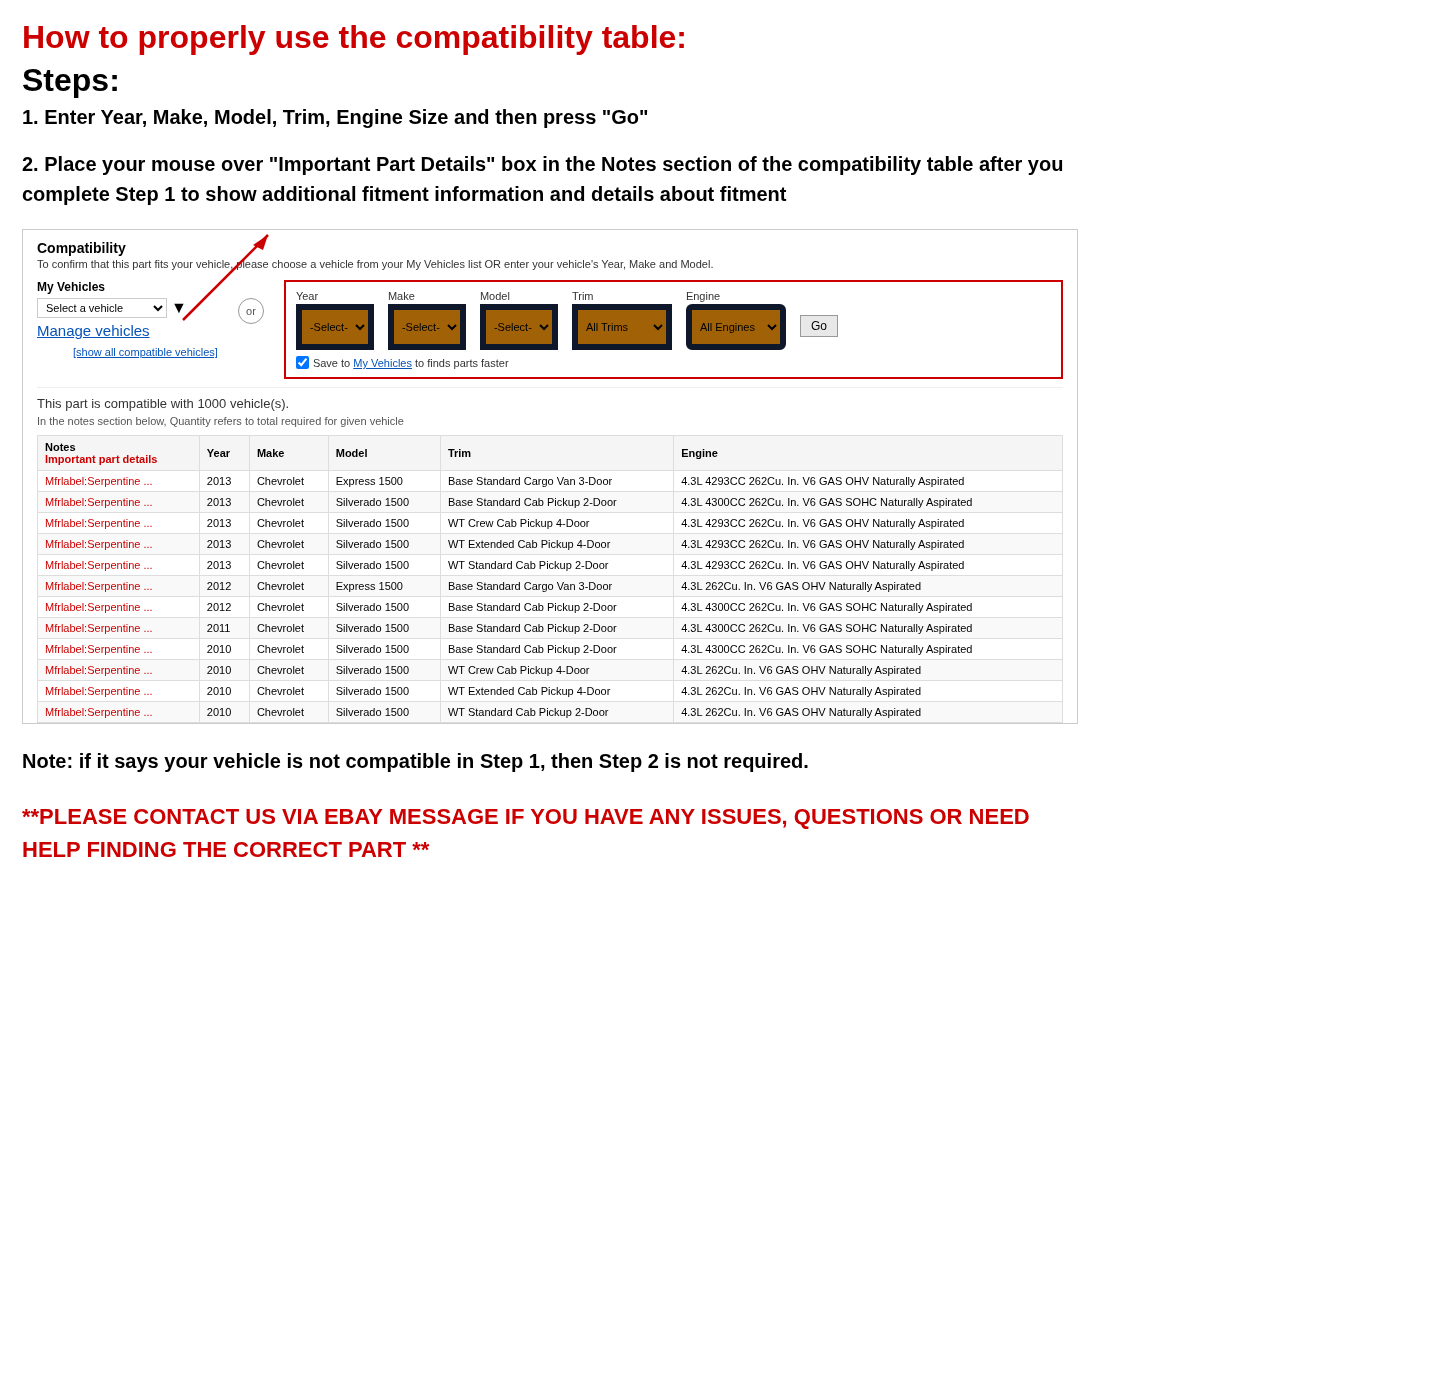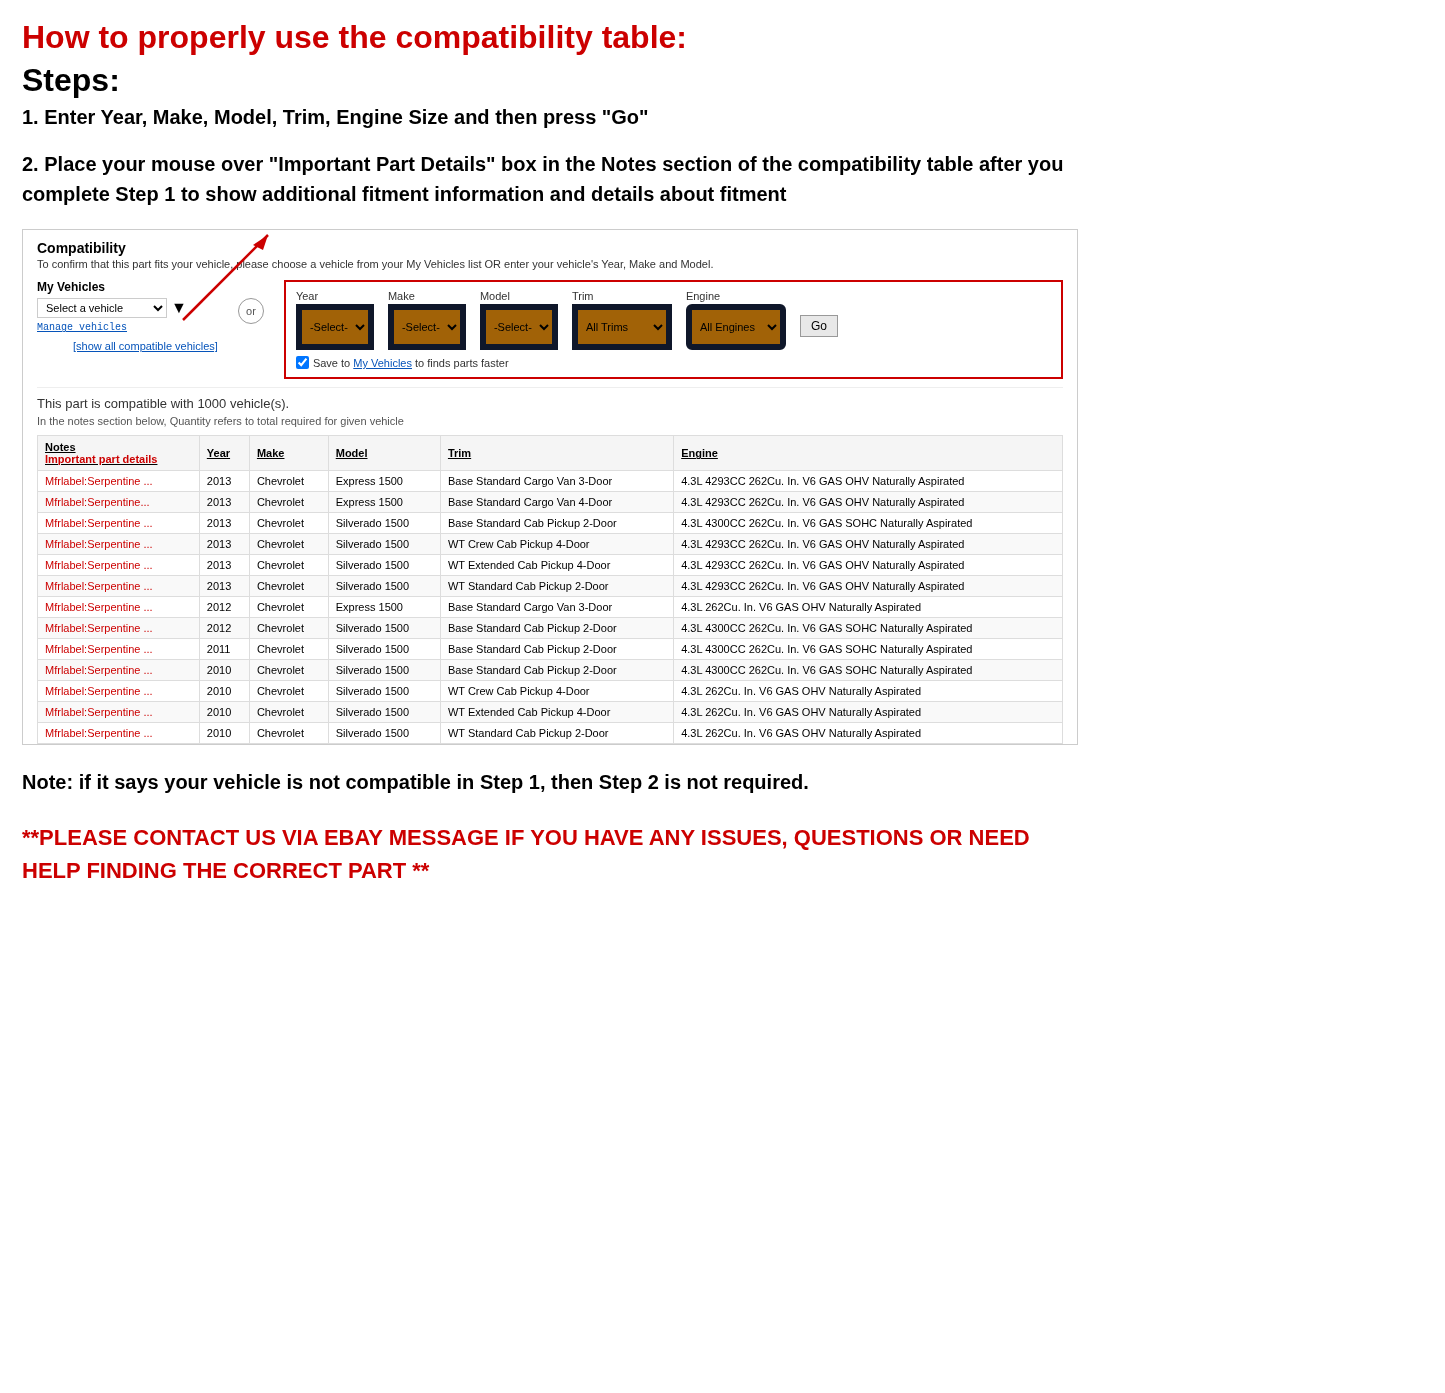--- a/index.html
+++ b/index.html
@@ -89,27 +89,26 @@
 
     .vehicle-select {
       border: 1px solid #ccc;
       padding: 2px 4px;
       font-size: 11px;
       width: 130px;
       background: #fff;
     }
 
     .manage-link {
-      font-size: 10px;
+      font-size: 15px;
       color: #0654ba;
       text-decoration: underline;
       display: block;
       margin-bottom: 3px;
       cursor: pointer;
-      font-family: Liberation Mono, monospace;
     }
 
     .show-all-link {
       font-size: 11px;
       color: #0654ba;
       text-decoration: underline;
       cursor: pointer;
       padding-left: 36px;
     }
 
@@ -209,21 +208,20 @@
       margin-bottom: 0;
     }
 
     .compat-table th {
       background: #f5f5f5;
       border: 1px solid #ddd;
       padding: 5px 7px;
       text-align: left;
       font-weight: bold;
       font-size: 11px;
-      text-decoration: underline;
     }
 
     .compat-table th.notes-col {
       color: #000;
     }
 
     .compat-table th .important-part {
       color: #cc0000;
       font-weight: bold;
       display: block;
@@ -360,28 +358,20 @@
     <tbody id="compat-tbody">
     <tr>
           <td class="mfr-cell">Mfrlabel:Serpentine ...</td>
           <td>2013</td>
           <td>Chevrolet</td>
           <td>Express 1500</td>
           <td>Base Standard Cargo Van 3-Door</td>
           <td>4.3L 4293CC 262Cu. In. V6 GAS OHV Naturally Aspirated</td>
         </tr>
         <tr>
-          <td class="mfr-cell">Mfrlabel:Serpentine...</td>
-          <td>2013</td>
-          <td>Chevrolet</td>
-          <td>Express 1500</td>
-          <td>Base Standard Cargo Van 4-Door</td>
-          <td>4.3L 4293CC 262Cu. In. V6 GAS OHV Naturally Aspirated</td>
-        </tr>
-        <tr>
           <td class="mfr-cell">Mfrlabel:Serpentine ...</td>
           <td>2013</td>
           <td>Chevrolet</td>
           <td>Silverado 1500</td>
           <td>Base Standard Cab Pickup 2-Door</td>
           <td>4.3L 4300CC 262Cu. In. V6 GAS SOHC Naturally Aspirated</td>
         </tr>
         <tr>
           <td class="mfr-cell">Mfrlabel:Serpentine ...</td>
           <td>2013</td>

